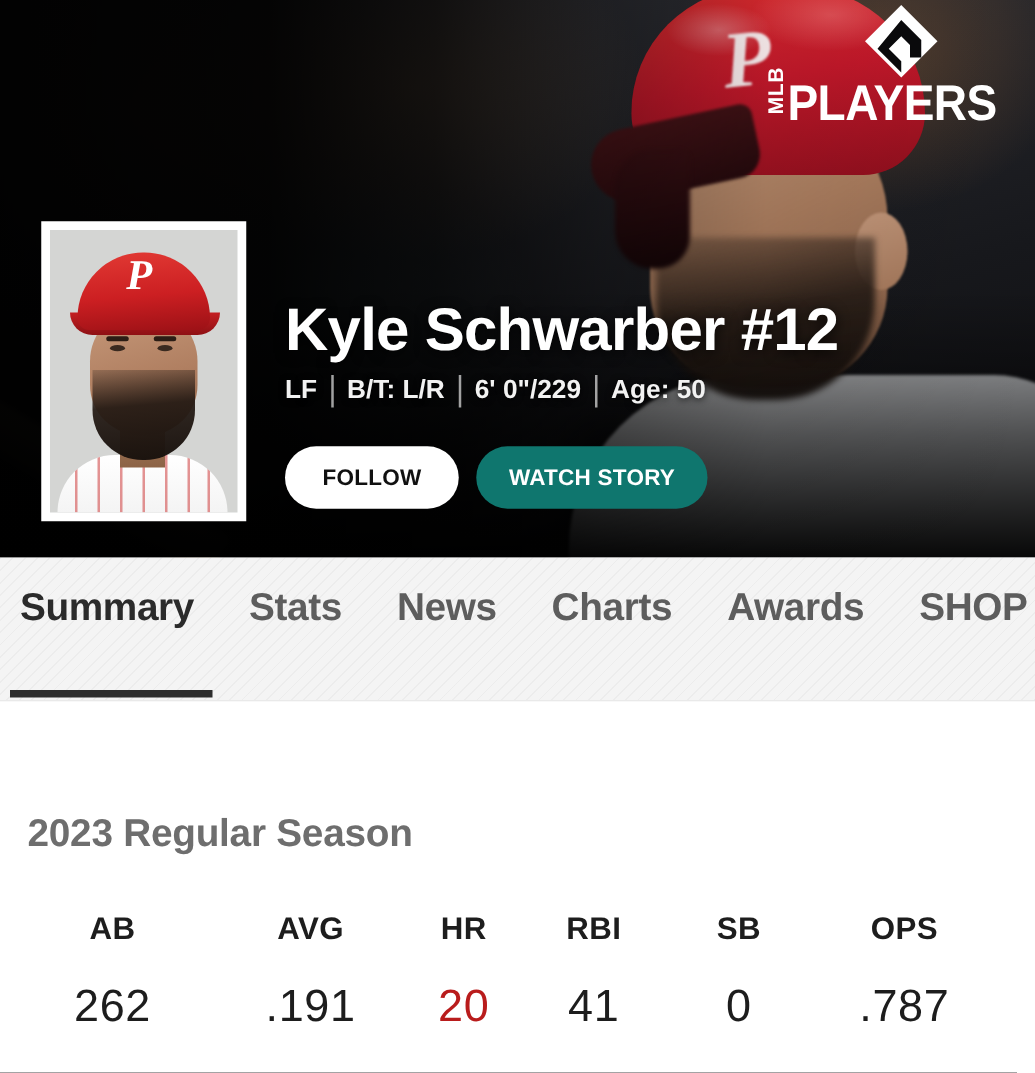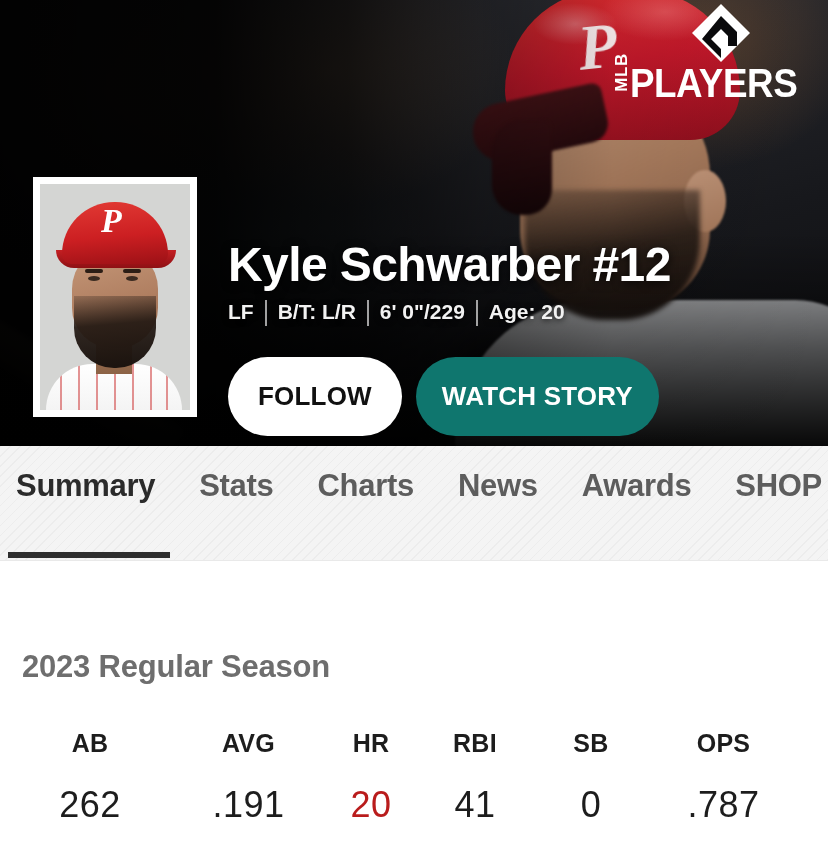--- a/index.html
+++ b/index.html
@@ -228,23 +228,23 @@
   .bio-sep {
     display:inline-block;
     width:2px; height:26px;
     background:rgba(215,215,215,0.75);
     margin:0 11px;
   }
   .hero-buttons { position:absolute; left:228px; top:357px; display:flex; gap:14px; }
   .btn {
     border:none; cursor:pointer;
     font-family:"Liberation Sans", sans-serif;
-    font-size:26px; font-weight:bold; letter-spacing:0.2px;
+    font-size:18px; font-weight:bold; letter-spacing:0.2px;
     border-radius:40px;
-    padding:0 30px; height:79px;
+    padding:0 30px; height:50px;
     display:flex; align-items:center; justify-content:center;
     white-space:nowrap;
   }
   .btn-follow { background:#ffffff; color:#111111; }
   .btn-watch  { background:#0f766e; color:#ffffff; padding:0 26px; }
 
   
   .nav {
     position:relative;
     width:828px; height:115px;
@@ -358,36 +358,36 @@
 
     <div class="hero-text">
       <div class="player-name">Kyle Schwarber #12</div>
       <div class="player-bio">
         <span>LF</span>
         <span class="bio-sep"></span>
         <span>B/T: L/R</span>
         <span class="bio-sep"></span>
         <span>6' 0"/229</span>
         <span class="bio-sep"></span>
-        <span>Age: 20</span>
+        <span>Age: 50</span>
       </div>
     </div>
 
     <div class="hero-buttons">
       <button class="btn btn-follow">FOLLOW</button>
       <button class="btn btn-watch">WATCH STORY</button>
     </div>
   </div>
 
   <div class="nav">
     <div class="nav-tabs">
       <div class="tab active">Summary</div>
       <div class="tab">Stats</div>
+      <div class="tab">News</div>
       <div class="tab">Charts</div>
-      <div class="tab">News</div>
       <div class="tab">Awards</div>
       <div class="tab">SHOP</div>
     </div>
     <div class="tab-underline"></div>
   </div>
 
   <div class="stats">
     <div class="season-title">2023 Regular Season</div>
 
     <div class="stat-table">

